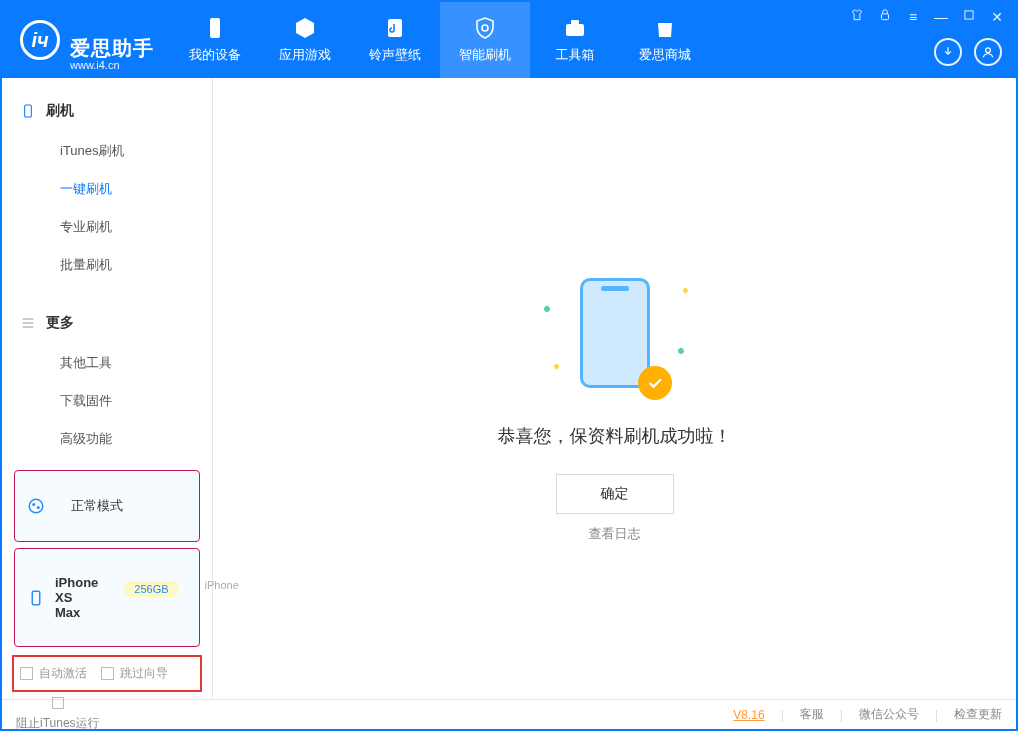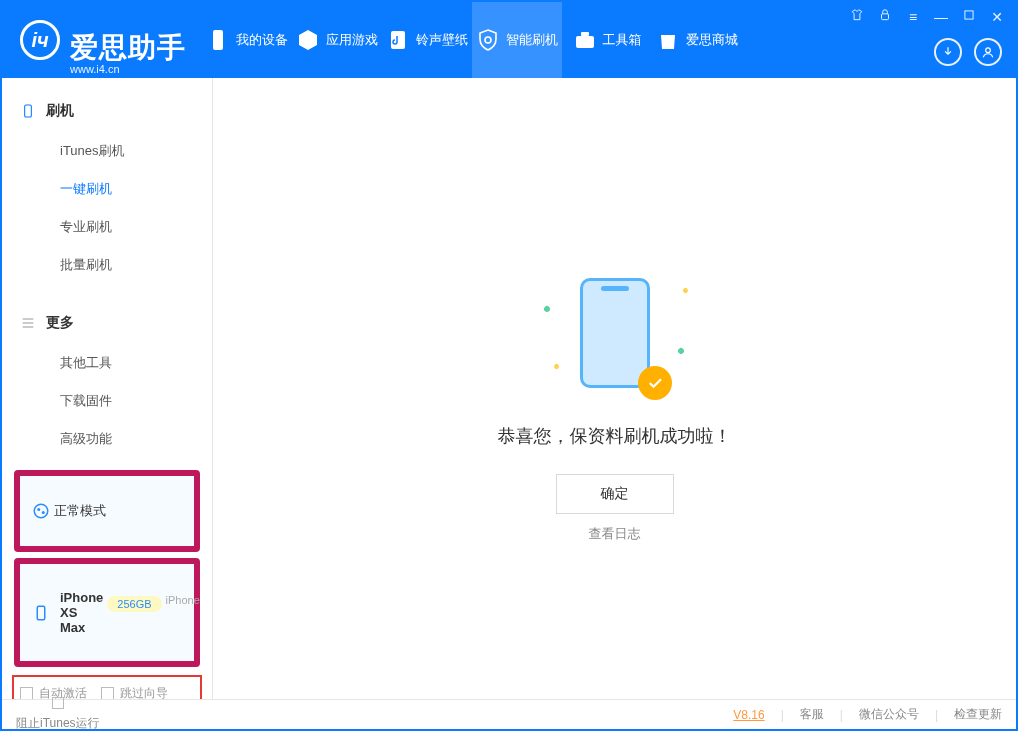--- a/index.html
+++ b/index.html
@@ -3,25 +3,25 @@
 <meta charset="utf-8">
 <style>
 * { margin: 0; padding: 0; box-sizing: border-box; font-family: "Microsoft YaHei", Arial, sans-serif; }
 body { background: #fff; width: 1018px; height: 731px; overflow: hidden; position: relative; border: 2px solid #0a7aff; }
 
 
 .header { height: 76px; background: #0a7aff; display: flex; align-items: stretch; color: #fff; position: relative; }
 .logo-block { display: flex; align-items: center; padding: 0 16px 0 18px; gap: 10px; }
 .logo-circle { width: 40px; height: 40px; border: 3px solid #fff; border-radius: 50%; display: flex; align-items: center; justify-content: center; font-weight: bold; font-size: 20px; font-style: italic; }
 .logo-text { display: flex; flex-direction: column; line-height: 1.1; }
-.logo-text .cn { font-size: 28px; font-weight: bold; letter-spacing: 1px; margin-top: 28px; }
+.logo-text .cn { font-size: 20px; font-weight: bold; letter-spacing: 1px; margin-top: 28px; }
 .logo-text .en { font-size: 11px; opacity: 0.9; }
 
 .nav { display: flex; }
-.nav-item { width: 90px; display: flex; flex-direction: row; align-items: center; justify-content: center; font-size: 13px; gap: 6px; cursor: pointer; color: #fff; }
+.nav-item { width: 90px; display: flex; flex-direction: column; align-items: center; justify-content: center; font-size: 13px; gap: 6px; cursor: pointer; color: #fff; }
 .nav-item.active { background: rgba(255,255,255,0.18); }
 .nav-item .ico { width: 24px; height: 24px; display: flex; align-items: center; justify-content: center; }
 .nav-item .ico svg { width: 24px; height: 24px; fill: #fff; }
 
 .header-right { position: absolute; right: 14px; top: 36px; display: flex; gap: 12px; align-items: center; }
 .header-right .circle-btn { width: 28px; height: 28px; border: 2px solid rgba(255,255,255,0.9); border-radius: 50%; display: flex; align-items: center; justify-content: center; cursor: pointer; }
 .header-right .circle-btn svg { width: 14px; height: 14px; stroke: #fff; fill: none; stroke-width: 2; }
 
 .win-controls { position: absolute; right: 10px; top: 6px; display: flex; gap: 10px; align-items: center; }
 .win-controls span { color: rgba(255,255,255,0.9); font-size: 14px; cursor: pointer; width: 18px; text-align: center; }
@@ -33,21 +33,21 @@
 
 .sidebar { width: 211px; border-right: 1px solid #e6e6e6; display: flex; flex-direction: column; background: #fff; }
 .side-section { padding-top: 18px; }
 .side-header { display: flex; align-items: center; gap: 10px; font-size: 14px; color: #333; font-weight: 600; padding: 6px 18px; }
 .side-header .hh-ico { width: 16px; height: 16px; display: inline-flex; align-items: center; justify-content: center; }
 .side-items { padding: 6px 12px; }
 .side-item { padding: 10px 18px 10px 46px; font-size: 13px; color: #555; cursor: pointer; }
 .side-item.active { color: #0a7aff; }
 
 .side-bottom { margin-top: auto; }
-.side-card { margin: 6px 12px; border: 6px solid #be185d; border-radius: 4px; background: #f6fbff; padding: 26px 12px; display: flex; align-items: center; gap: 4px; font-size: 13px; color: #333; }
+.side-card { margin: 6px 12px; border: 1px solid #be185d; border-radius: 4px; background: #f6fbff; padding: 26px 12px; display: flex; align-items: center; gap: 26px; font-size: 13px; color: #333; }
 .side-card .cic { width: 18px; height: 18px; }
 .side-card .cic svg { width: 18px; height: 18px; }
 .device-card { align-items: flex-start; }
 .device-card .dev-top { display: flex; align-items: center; gap: 10px; }
 .device-card .dev-name { font-weight: 600; color: #333; }
 .storage-pill { display: inline-block; background: #fef9c3; color: #2a8cff; font-size: 11px; padding: 2px 10px; border-radius: 10px; margin-top: 6px; }
 .dev-sub { color: #aaa; font-size: 11px; margin-top: 4px; }
 
 .checkbox-row { margin: 8px 10px 12px 10px; display: flex; gap: 14px; align-items: center; font-size: 12px; color: #999; border: 2px solid #e53935; padding: 8px 6px; }
 .checkbox-row label { display: flex; align-items: center; gap: 6px; cursor: pointer; }

